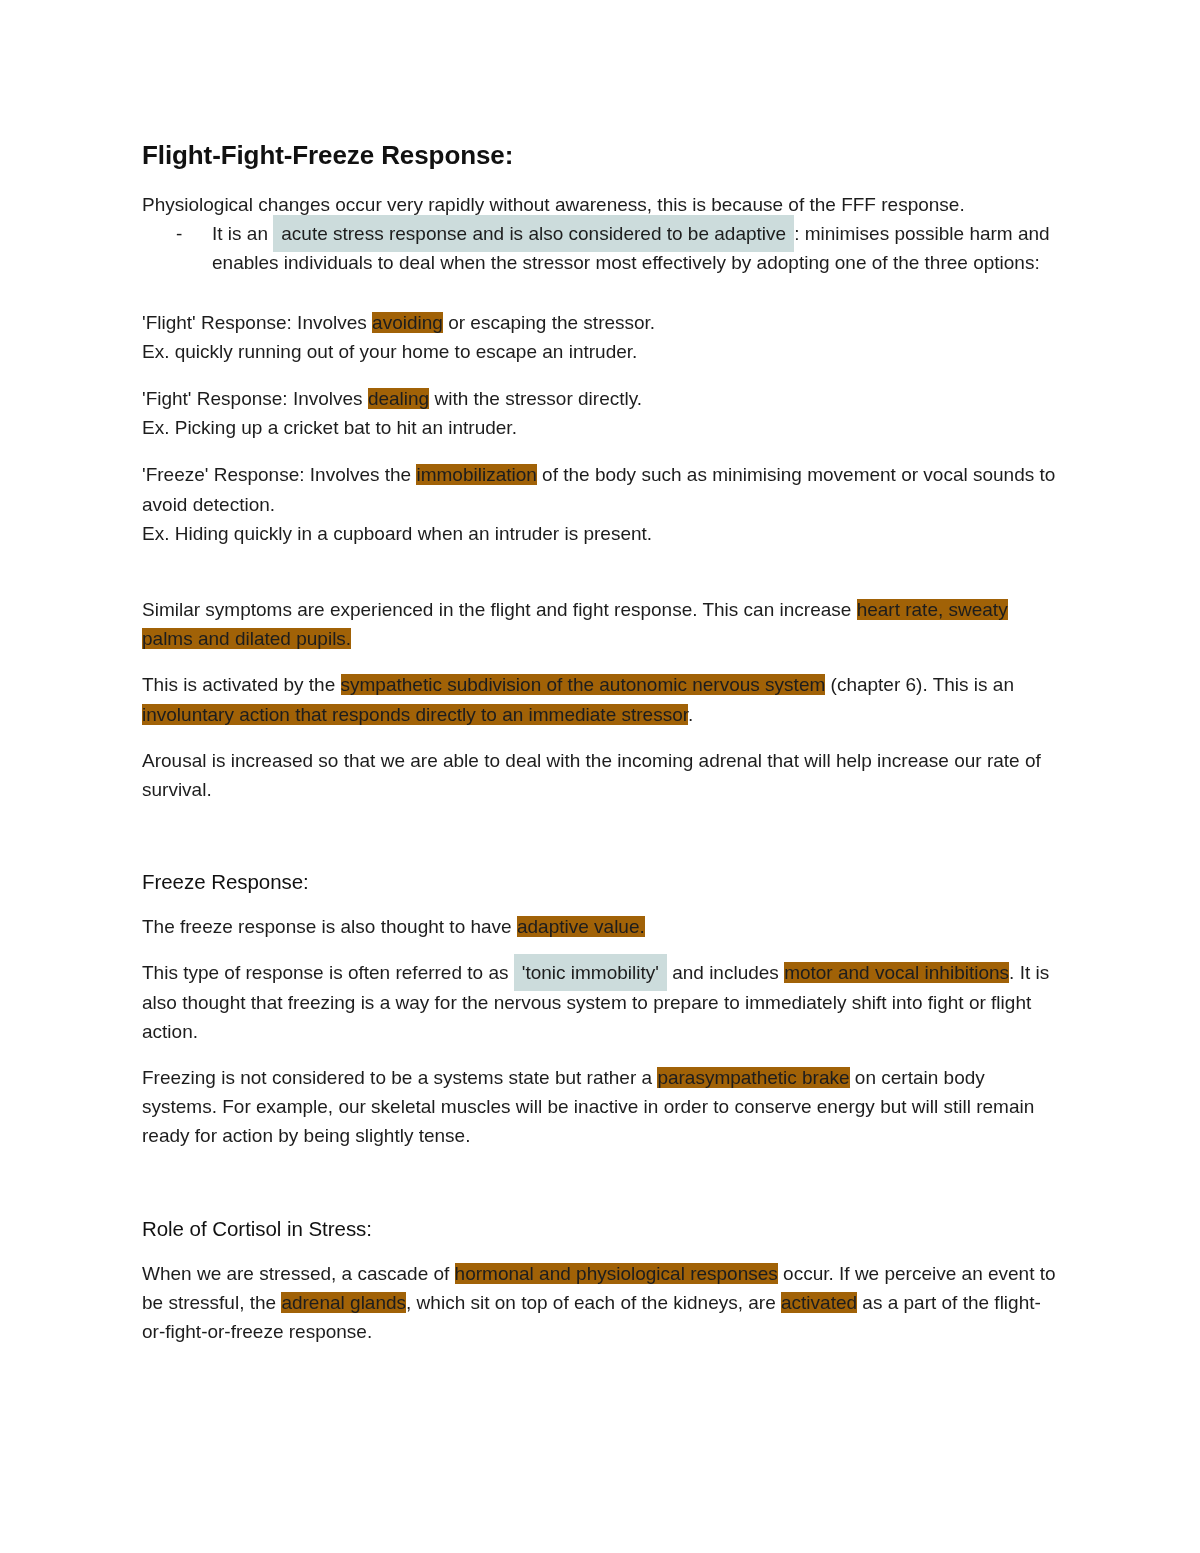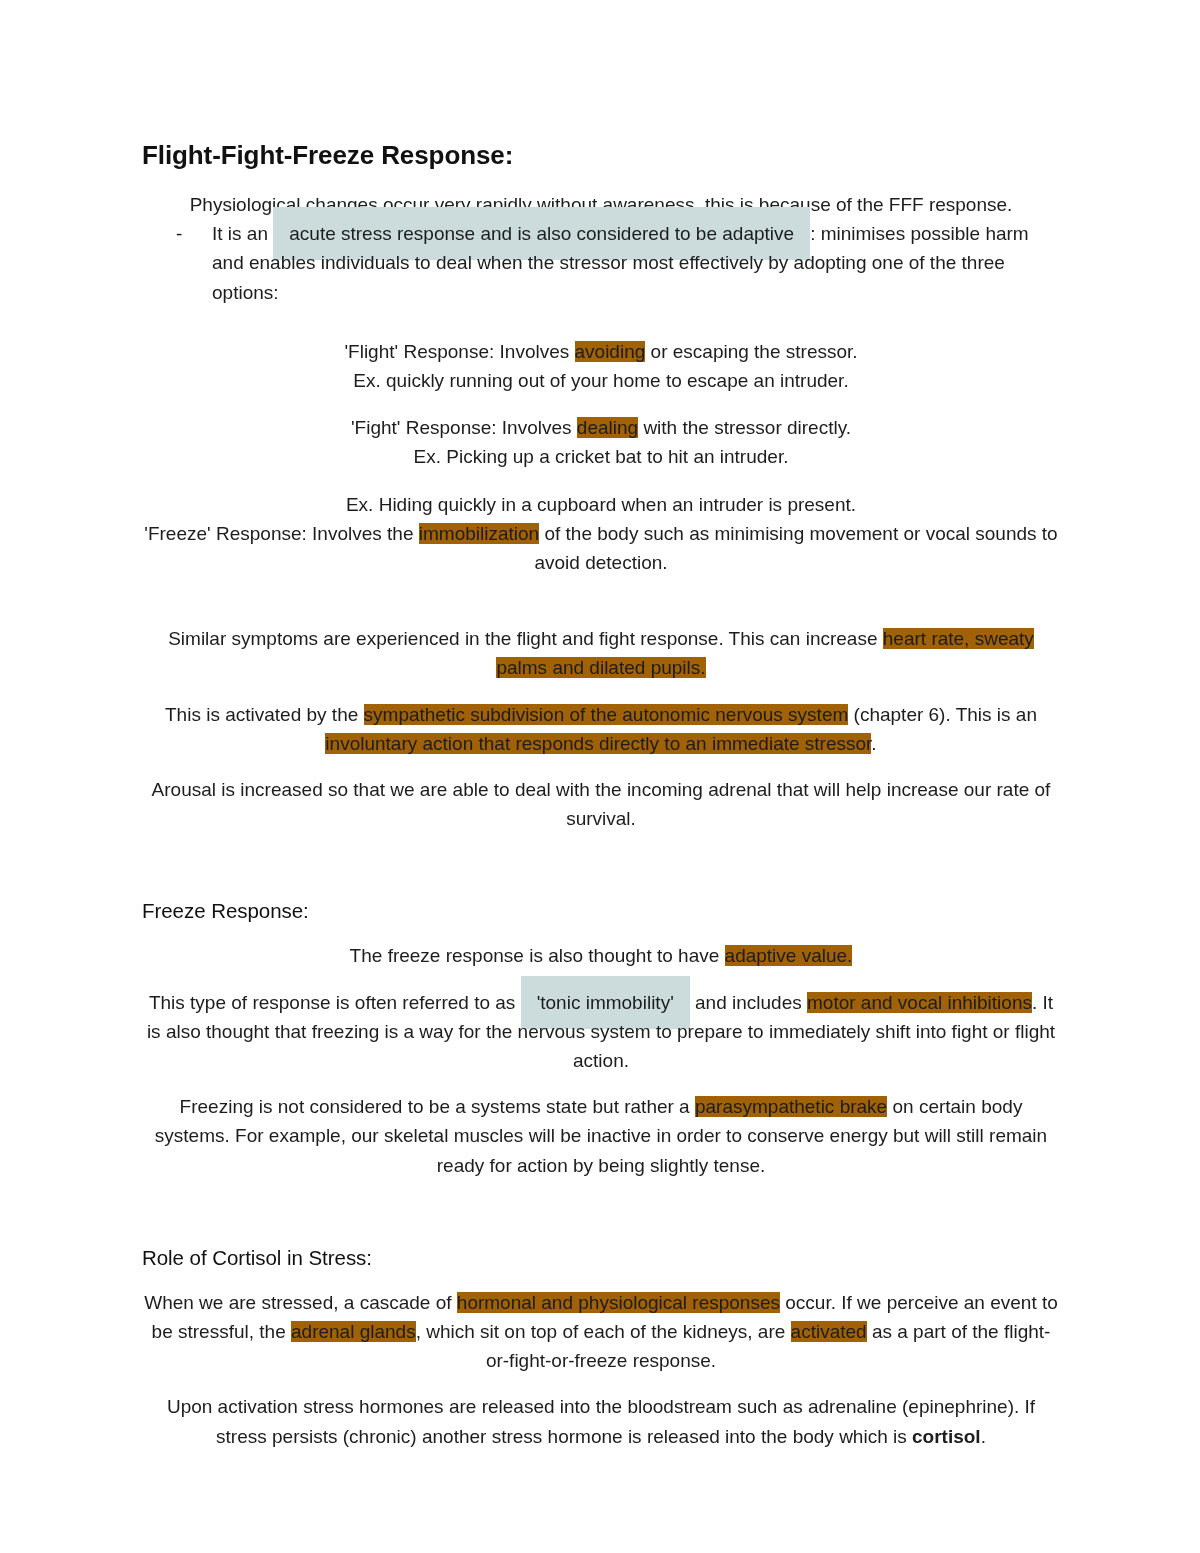--- a/index.html
+++ b/index.html
@@ -40,21 +40,20 @@
     margin: 0 0 16px 0;
     letter-spacing: -0.05px;
     color: #111111;
   }
   p.para {
     font-size: 19px;
     line-height: 29.2px;
     margin: 0 0 17px 0;
     color: #1d1d1d;
     font-weight: 400;
-    text-align: center;
   }
   p.para.tight {
     margin-bottom: 0;
   }
   .spacer-lg { height: 30px; }
   .spacer-md { height: 18px; }
   .spacer-xl { height: 47px; }
 
   ul.bullets {
     list-style: none;
@@ -78,21 +77,21 @@
   mark.hl-yellow {
     background-color: #a16207;
     color: inherit;
     padding: 0;
     box-decoration-break: clone;
     -webkit-box-decoration-break: clone;
   }
   mark.hl-blue {
     background-color: #ccdcdc;
     color: inherit;
-    padding: 16px;
+    padding: 8px;
     box-decoration-break: clone;
     -webkit-box-decoration-break: clone;
   }
   strong.bold-term {
     font-weight: bold;
   }
 </style>
 </head>
 <body>
 
@@ -114,22 +113,22 @@
     <p class="para tight"><span>'Flight' Response: Involves </span><mark class="hl-yellow">avoiding</mark><span> or escaping the stressor.</span></p>
     <p class="para tight">Ex. quickly running out of your home to escape an intruder.</p>
 
     <div class="spacer-md"></div>
 
     <p class="para tight"><span>'Fight' Response: Involves </span><mark class="hl-yellow">dealing</mark><span> with the stressor directly.</span></p>
     <p class="para tight">Ex. Picking up a cricket bat to hit an intruder.</p>
 
     <div class="spacer-md"></div>
 
+    <p class="para tight"><span>'Freeze' Response: Involves the </span><mark class="hl-yellow">immobilization</mark><span> of the body such as minimising movement or vocal sounds to avoid detection.</span></p>
     <p class="para tight">Ex. Hiding quickly in a cupboard when an intruder is present.</p>
-    <p class="para tight"><span>'Freeze' Response: Involves the </span><mark class="hl-yellow">immobilization</mark><span> of the body such as minimising movement or vocal sounds to avoid detection.</span></p>
 
     <div class="spacer-xl"></div>
 
     <p class="para"><span>Similar symptoms are experienced in the flight and fight response. This can increase </span><mark class="hl-yellow">heart rate, sweaty palms and dilated pupils.</mark></p>
 
     <p class="para"><span>This is activated by the </span><mark class="hl-yellow">sympathetic subdivision of the autonomic nervous system</mark><span> (chapter 6). This is an </span><mark class="hl-yellow">involuntary action that responds directly to an immediate stressor</mark><span>.</span></p>
 
     <p class="para">Arousal is increased so that we are able to deal with the incoming adrenal that will help increase our rate of survival.</p>
 
     <div class="spacer-xl"></div>
@@ -141,16 +140,15 @@
     <p class="para"><span>This type of response is often referred to as </span><mark class="hl-blue">'tonic immobility'</mark><span> and includes </span><mark class="hl-yellow">motor and vocal inhibitions</mark><span>. It is also thought that freezing is a way for the nervous system to prepare to immediately shift into fight or flight action.</span></p>
 
     <p class="para"><span>Freezing is not considered to be a systems state but rather a </span><mark class="hl-yellow">parasympathetic brake</mark><span> on certain body systems. For example, our skeletal muscles will be inactive in order to conserve energy but will still remain ready for action by being slightly tense.</span></p>
 
     <div class="spacer-xl"></div>
 
     <h2 class="section-heading">Role of Cortisol in Stress:</h2>
 
     <p class="para"><span>When we are stressed, a cascade of </span><mark class="hl-yellow">hormonal and physiological responses</mark><span> occur. If we perceive an event to be stressful, the </span><mark class="hl-yellow">adrenal glands</mark><span>, which sit on top of each of the kidneys, are </span><mark class="hl-yellow">activated</mark><span> as a part of the flight-or-fight-or-freeze response.</span></p>
 
-    <p class="para"><span>Upon activation stress hormones are released into the bloodstream such as adrenaline (epinephrine). If stress persists (chronic) another stress hormone is released into the body which is </span><strong class="bold-term">cortisol</strong><span>.</span></p>
 
   </div>
 </div>
 
 </body></html>

